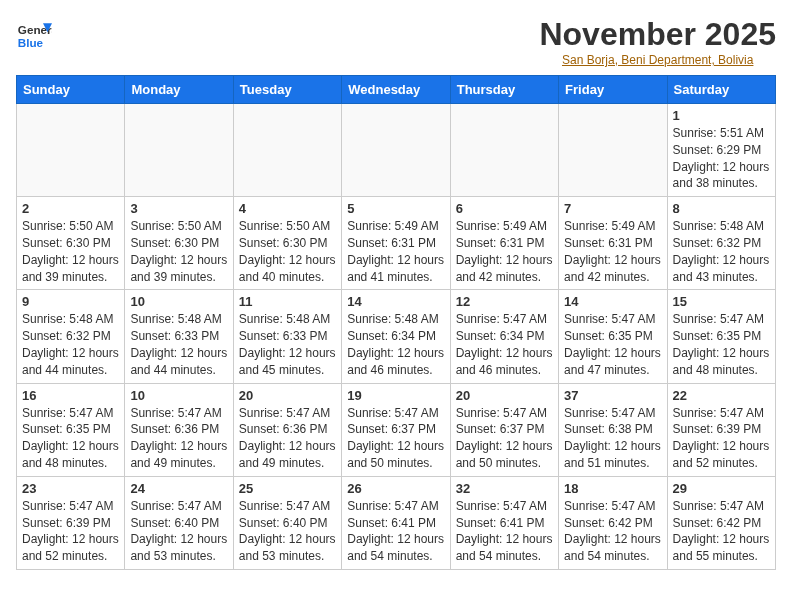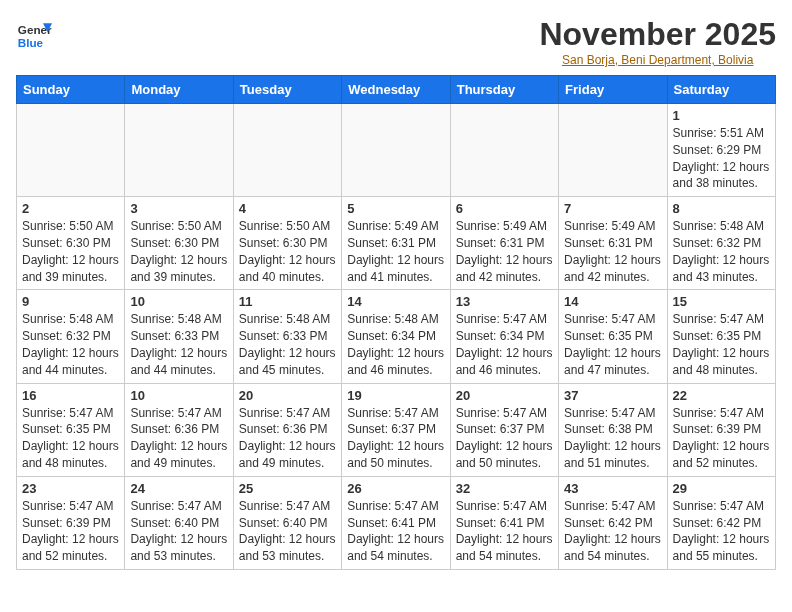--- a/index.html
+++ b/index.html
@@ -199,21 +199,21 @@
 and 45 minutes.</div>
         </td>
         <td>
           <span class="day-number">14</span>
           <div class="day-info" style="white-space: pre-line;">Sunrise: 5:48 AM
 Sunset: 6:34 PM
 Daylight: 12 hours
 and 46 minutes.</div>
         </td>
         <td>
-          <span class="day-number">13</span>
+          <span class="day-number">12</span>
           <div class="day-info" style="white-space: pre-line;">Sunrise: 5:47 AM
 Sunset: 6:34 PM
 Daylight: 12 hours
 and 46 minutes.</div>
         </td>
         <td>
           <span class="day-number">14</span>
           <div class="day-info" style="white-space: pre-line;">Sunrise: 5:47 AM
 Sunset: 6:35 PM
 Daylight: 12 hours
@@ -308,21 +308,21 @@
 and 54 minutes.</div>
         </td>
         <td>
           <span class="day-number">32</span>
           <div class="day-info" style="white-space: pre-line;">Sunrise: 5:47 AM
 Sunset: 6:41 PM
 Daylight: 12 hours
 and 54 minutes.</div>
         </td>
         <td>
-          <span class="day-number">43</span>
+          <span class="day-number">18</span>
           <div class="day-info" style="white-space: pre-line;">Sunrise: 5:47 AM
 Sunset: 6:42 PM
 Daylight: 12 hours
 and 54 minutes.</div>
         </td>
         <td>
           <span class="day-number">29</span>
           <div class="day-info" style="white-space: pre-line;">Sunrise: 5:47 AM
 Sunset: 6:42 PM
 Daylight: 12 hours

